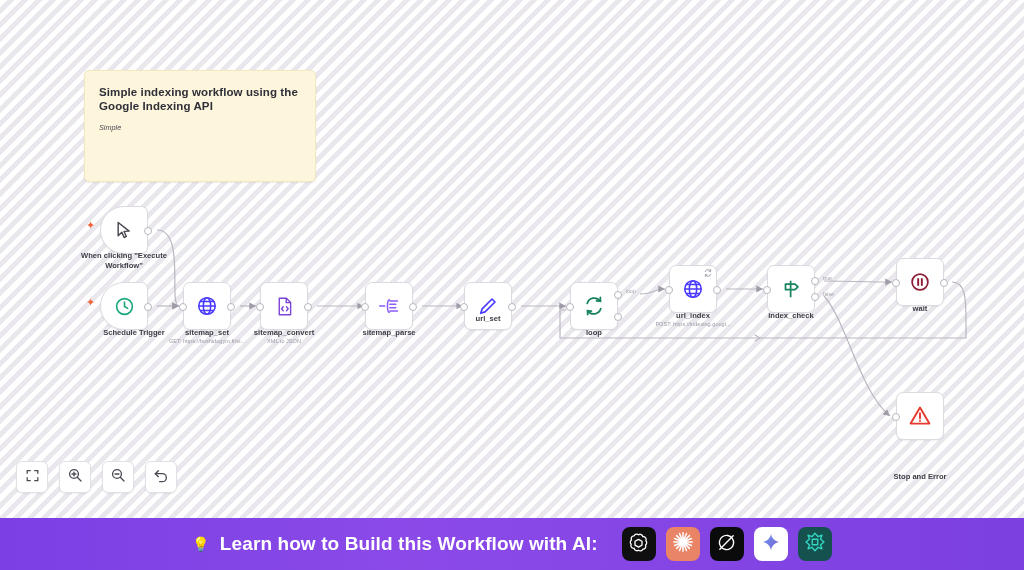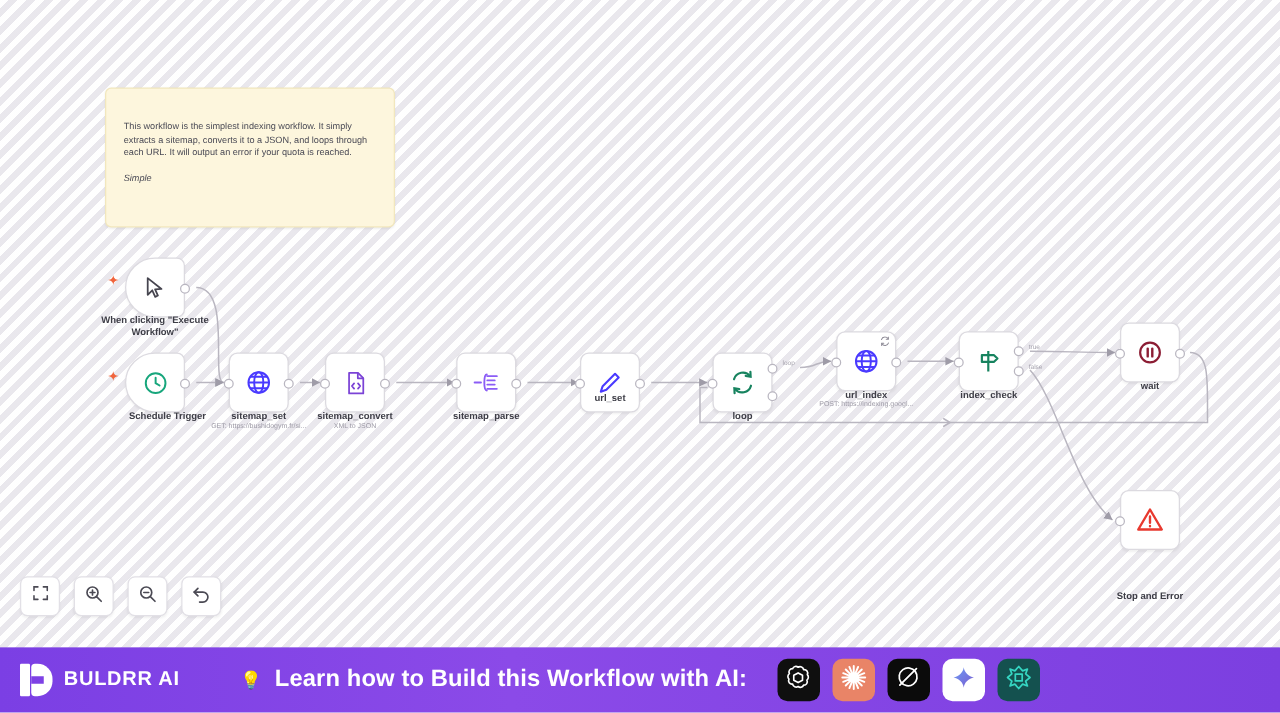--- a/index.html
+++ b/index.html
@@ -194,21 +194,21 @@
   }
 </style>
 </head>
 <body>
 
 <div id="app">
 
   <div id="canvas">
 
     <div id="sticky">
-      <p class="body">This workflow is the simplest indexing workflow. It simply extracts a sitemap, converts it to a JSON, and loops through each URL. It will output an error if your quota is reached.</p>
+      <h1>Simple indexing workflow using the Google Indexing API</h1>
       <p class="author">Simple</p>
     </div>
 
     <svg id="edges">
       <defs>
         <marker id="arw" markerWidth="7" markerHeight="7" refX="5.6" refY="3.5" orient="auto">
           <path d="M0,0.6 L5.6,3.5 L0,6.4 Z" fill="#9f9ca8"></path>
         </marker>
         <marker id="arwmid" markerWidth="7" markerHeight="7" refX="3" refY="3.5" orient="auto">
           <path d="M0,0.8 L5.2,3.5 L0,6.2 Z" fill="#9f9ca8"></path>
@@ -425,28 +425,20 @@
             <path d="M3.5 10 H14 A6 6 0 0 1 14 22 H10"></path>
           </svg>
         </span>
       </div>
     </div>
 
   </div>
 
   <div id="bottombar">
 
-    <div id="brand">
-      <span class="logo">
-        <span class="bar"></span>
-          <span class="b"></span>
-          <span class="notch"></span>
-      </span>
-      <span class="name">BULDRR AI</span>
-    </div>
 
     <div id="cta">
       <span class="bulb">💡</span>
       <span class="cta-text">Learn how to Build this Workflow with AI:</span>
 
       <span id="ai-logos">
 
         <span class="ai-logo" style="background:#0f0f0f;">
           <span>
             <svg width="21" height="21" viewBox="0 0 24 24" fill="none" stroke="#ffffff" stroke-width="1.5" stroke-linejoin="round">

